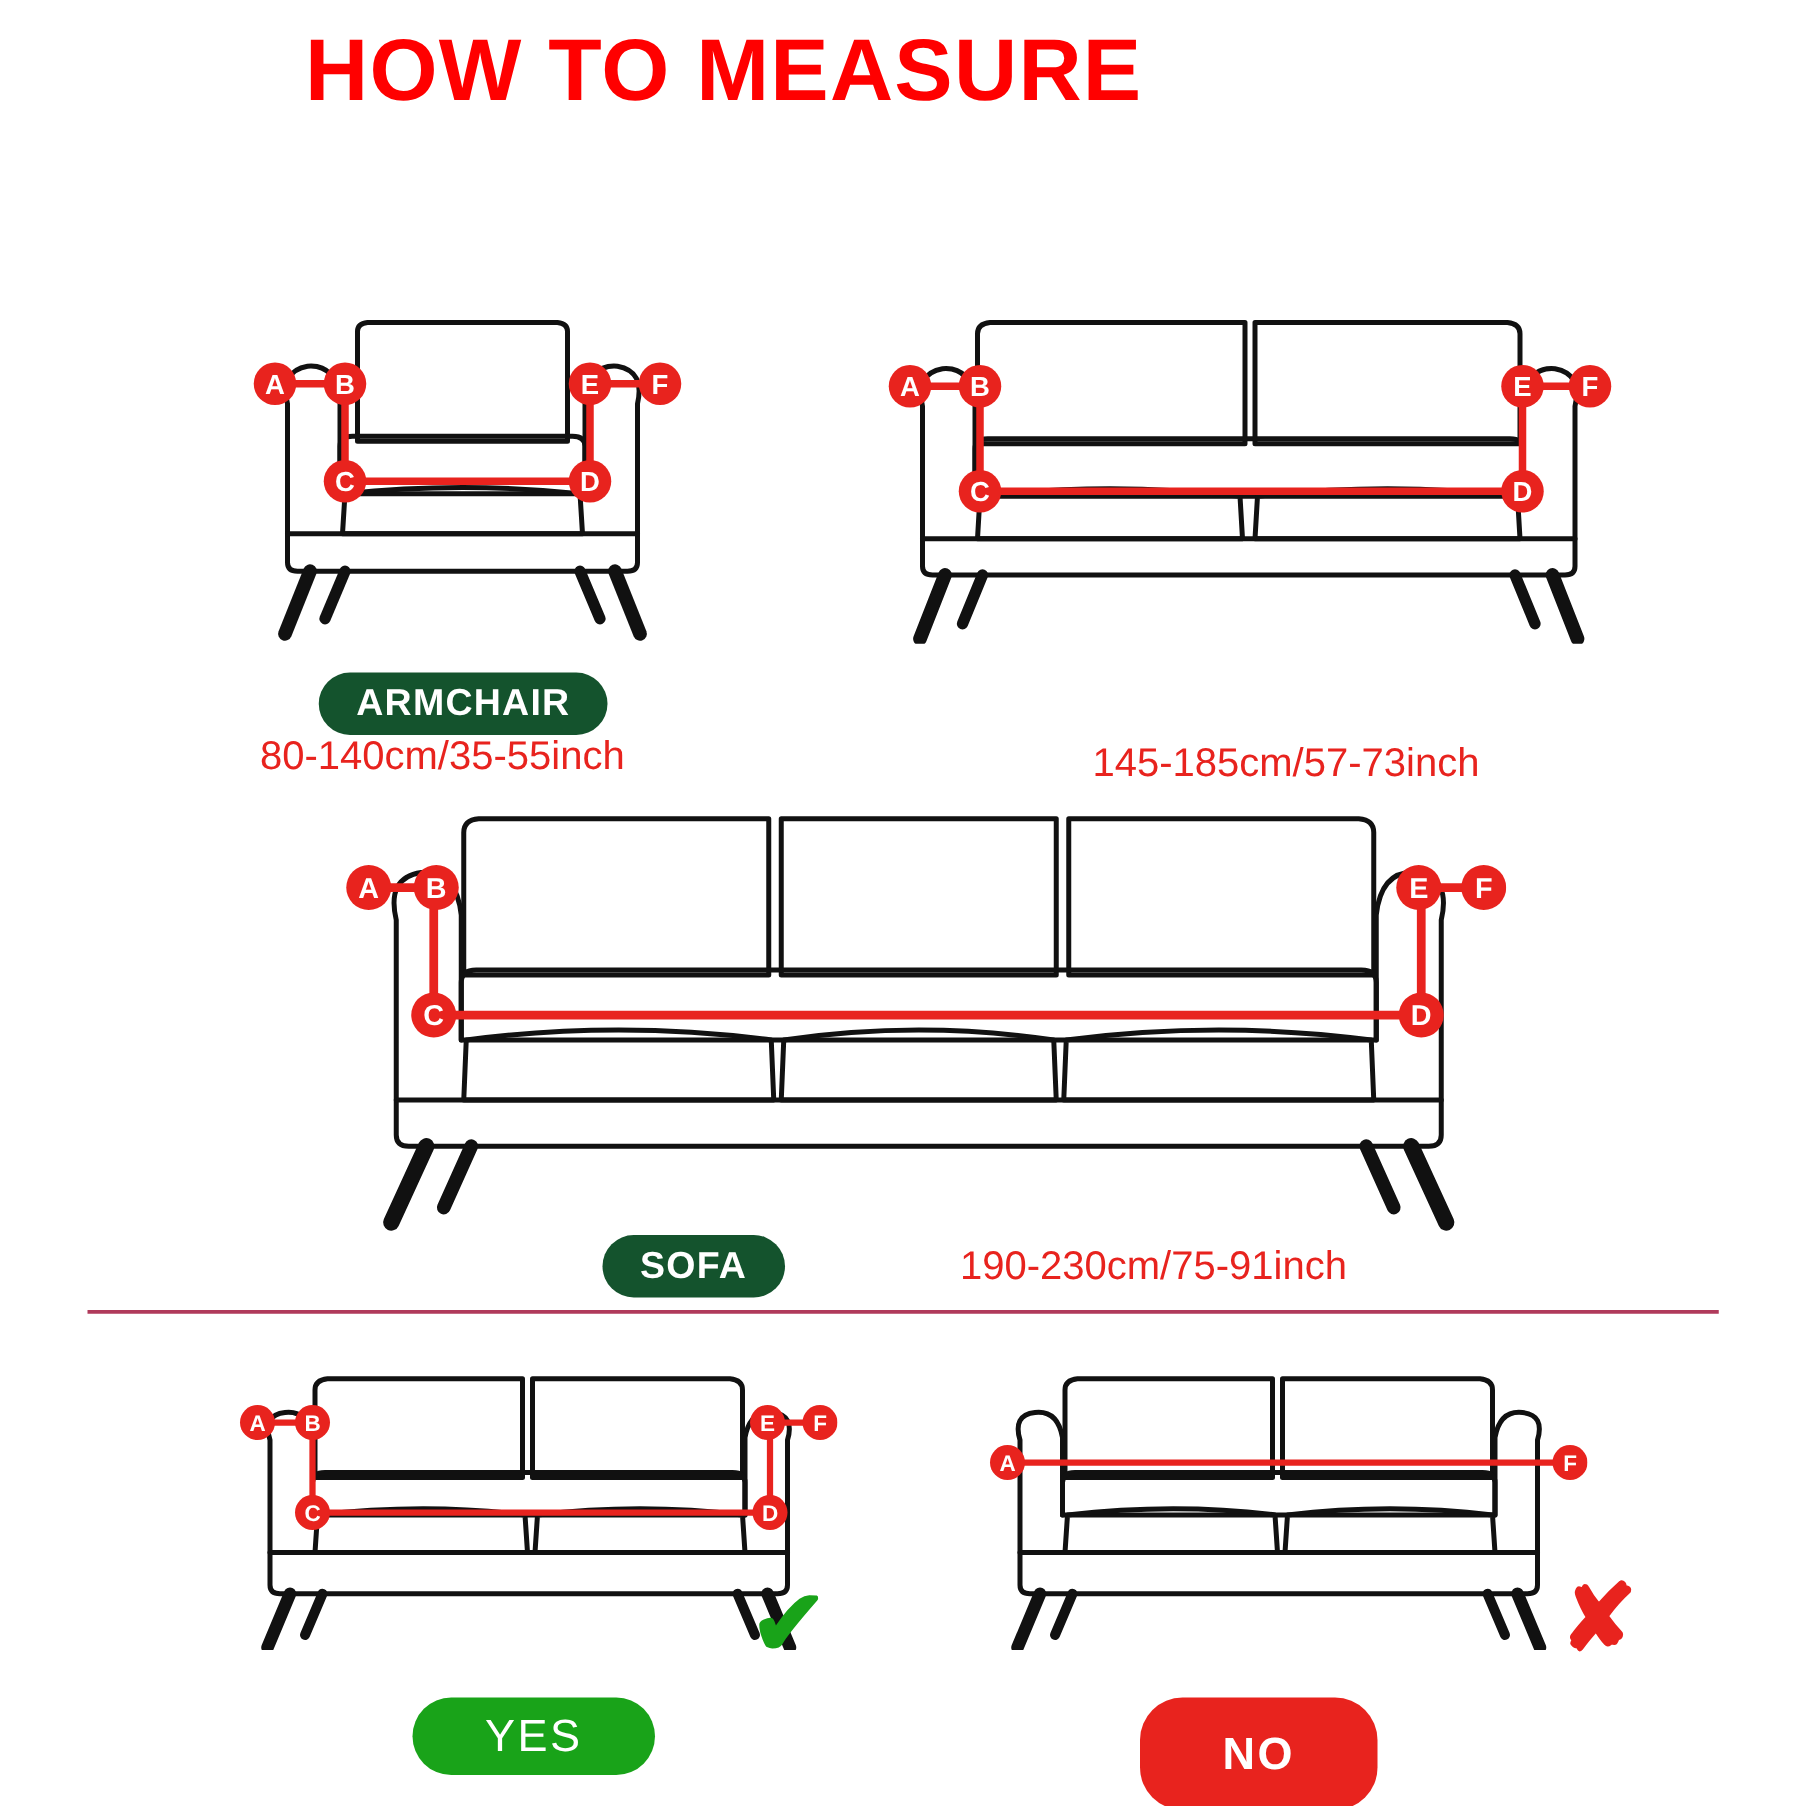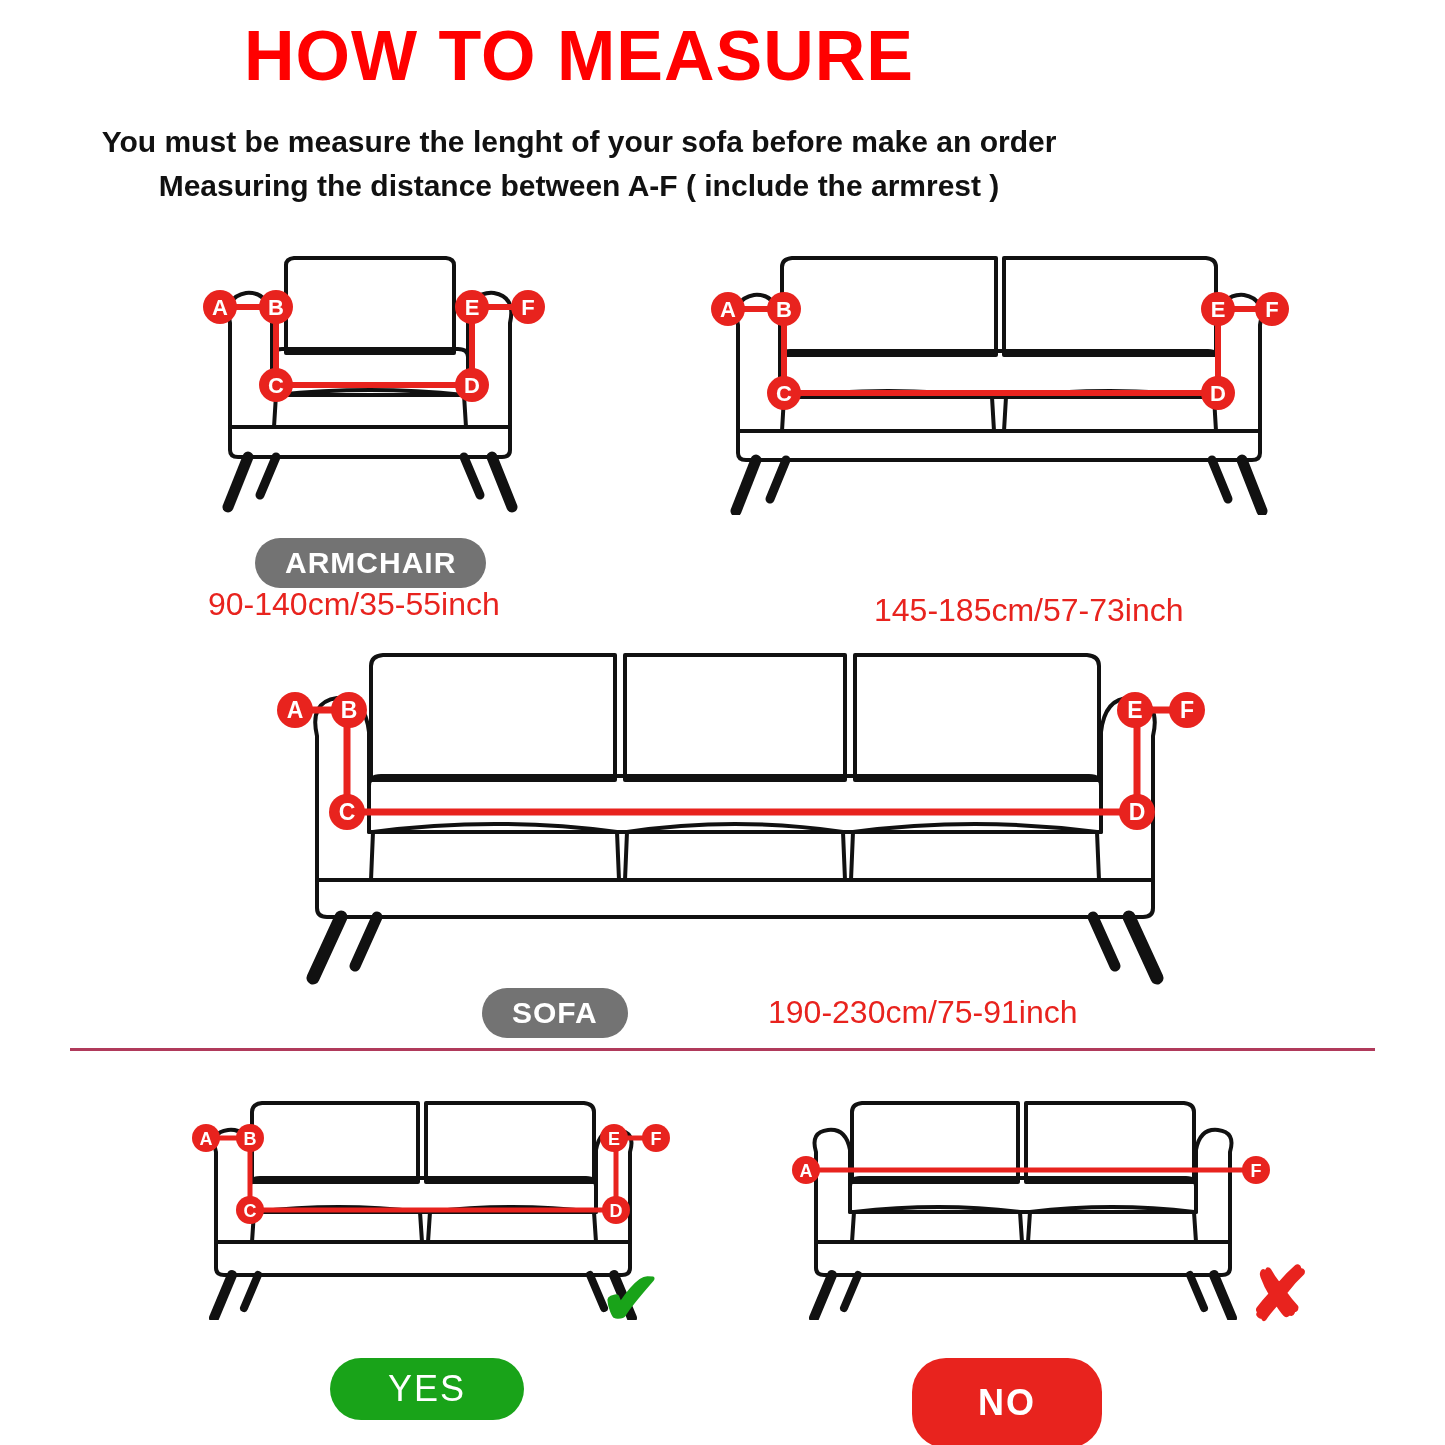--- a/index.html
+++ b/index.html
@@ -42,21 +42,21 @@
     line-height: 44px;
   }
   .piece {
     position: absolute;
   }
   .piece svg {
     display: block;
   }
   .badge {
     position: absolute;
-    background: #737373;
+    background: #14532d;
     color: #ffffff;
     font-size: 30px;
     font-weight: bold;
     letter-spacing: 1px;
     border-radius: 30px;
     padding: 8px 30px;
     text-align: center;
     white-space: nowrap;
   }
   .dim {
@@ -104,24 +104,20 @@
   .mark-yes { color: #19a319; }
   .mark-no { color: #e8231e; }
 </style>
 </head>
 <body>
 
 <div class="page">
 
   <div class="title">HOW TO MEASURE</div>
 
-  <div class="subtitle">
-    <div>You must be measure the lenght of your sofa before make an order</div>
-    <div>Measuring the distance between A-F ( include the armrest )</div>
-  </div>
 
   <div class="piece" style="left:190px; top:245px;">
     <svg width="380" height="270" viewBox="0 0 380 270">
       <g fill="none" stroke="#111111" stroke-width="4" stroke-linejoin="round" stroke-linecap="round">
 
         <path d="M96 20 Q96 14 104 13 L256 13 Q264 14 264 20 L264 108 L96 108 Z"></path>
 
         <path d="M40 78 Q34 52 56 48 Q78 46 82 74 L82 150 L278 150 L278 74 Q282 46 304 48 Q326 52 320 78 L320 205 Q320 212 312 212 L48 212 Q40 212 40 205 Z"></path>
 
         <path d="M82 150 L82 112 Q82 104 92 104 L268 104 Q278 104 278 112 L278 150"></path>
@@ -158,21 +154,21 @@
         <text x="282" y="148" text-anchor="middle" font-family="Liberation Sans, sans-serif" font-size="22" font-weight="bold" fill="#ffffff">D</text>
         <circle cx="282" cy="62" r="17" fill="#e8231e"></circle>
         <text x="282" y="70" text-anchor="middle" font-family="Liberation Sans, sans-serif" font-size="22" font-weight="bold" fill="#ffffff">E</text>
         <circle cx="338" cy="62" r="17" fill="#e8231e"></circle>
         <text x="338" y="70" text-anchor="middle" font-family="Liberation Sans, sans-serif" font-size="22" font-weight="bold" fill="#ffffff">F</text>
       </g>
     </svg>
   </div>
 
   <div class="badge" style="left:255px; top:538px;">ARMCHAIR</div>
-  <div class="dim" style="left:208px; top:586px;">90-140cm/35-55inch</div>
+  <div class="dim" style="left:208px; top:586px;">80-140cm/35-55inch</div>
 
   <div class="piece" style="left:700px; top:245px;">
     <svg width="600" height="270" viewBox="0 0 600 270">
       <g fill="none" stroke="#111111" stroke-width="4" stroke-linejoin="round" stroke-linecap="round">
 
         <path d="M82 22 Q82 14 92 13 L296 13 L296 110 L82 110 Z"></path>
         <path d="M304 13 L506 13 Q516 14 516 22 L516 110 L304 110 Z"></path>
 
         <path d="M38 80 Q32 54 54 50 Q76 48 80 76 L80 152 L518 152 L518 76 Q522 48 544 50 Q566 54 560 80 L560 208 Q560 215 552 215 L46 215 Q38 215 38 208 Z"></path>
         <path d="M80 152 L80 114 Q80 106 90 106 L508 106 Q518 106 518 114 L518 152"></path>

